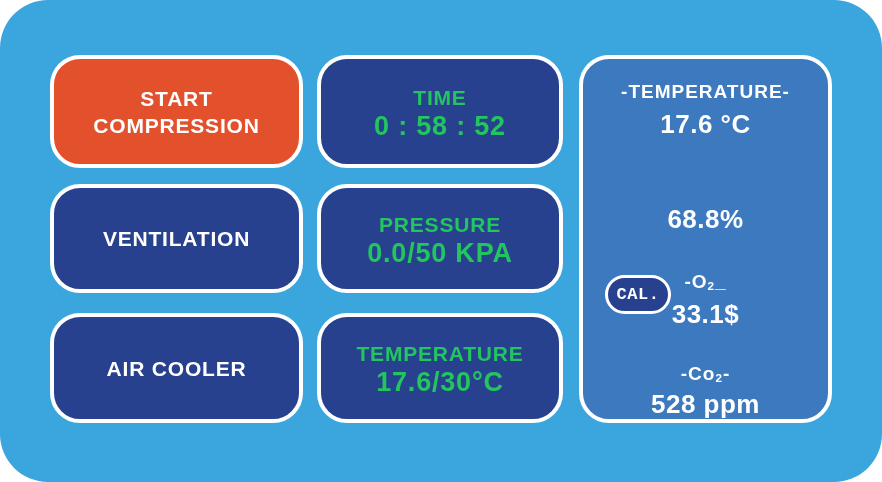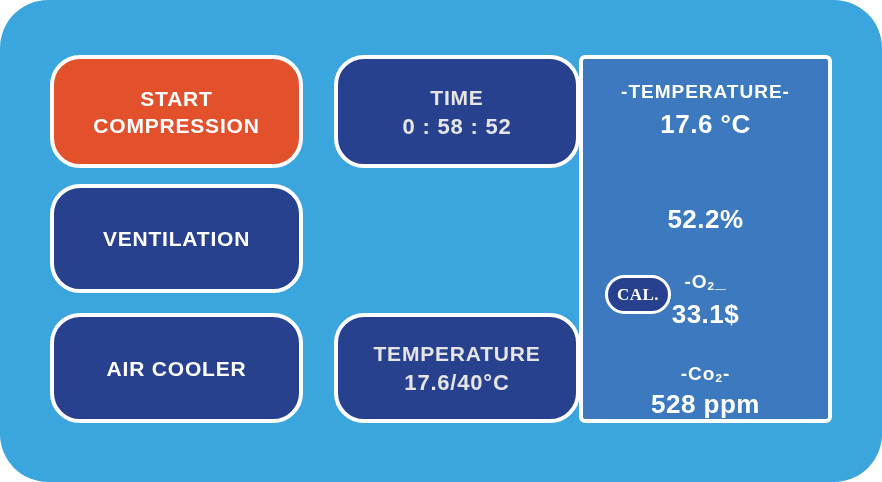--- a/index.html
+++ b/index.html
@@ -38,48 +38,48 @@
     font-family: inherit;
   }
   .btn-orange { background: #E2502C; }
   .btn-navy   { background: #28418F; }
   .row1 { top: 55px;  height: 113px; }
   .row2 { top: 184px; height: 109px; }
   .row3 { top: 313px; height: 110px; text-align: right; }
   
   .display {
     position: absolute;
-    left: 334px;
+    left: 317px;
     width: 246px;
     background: #28418F;
     border: 4px solid #ffffff;
     border-radius: 30px;
     box-sizing: border-box;
-    color: #e5e5e5;
+    color: #22c55e;
     font-weight: bold;
     font-size: 21px;
     letter-spacing: 0.8px;
     line-height: 29px;
     display: flex;
     flex-direction: column;
     align-items: center;
     justify-content: center;
     text-align: center;
   }
-  .display .value { font-size: 22px; }
+  .display .value { font-size: 27px; }
   
   .sensor-panel {
     position: absolute;
     left: 579px;
     top: 55px;
     width: 253px;
     height: 368px;
     background: #3C79BE;
     border: 4px solid #ffffff;
-    border-radius: 6px;
+    border-radius: 30px;
     box-sizing: border-box;
     color: #ffffff;
     font-weight: bold;
     text-align: center;
   }
   .s-line {
     position: absolute;
     left: 0;
     width: 100%;
     line-height: 30px;
@@ -102,51 +102,55 @@
     border-radius: 20px;
     box-sizing: border-box;
     color: #ffffff;
     font-weight: bold;
     font-size: 17px;
     letter-spacing: 0.5px;
     display: flex;
     align-items: center;
     justify-content: center;
     cursor: pointer;
-    font-family: Liberation Serif, serif;
+    font-family: Liberation Mono, monospace;
   }
 </style>
 </head>
 <body>
 
 <div class="canvas">
 
   <button class="ctl-btn btn-orange row1">START COMPRESSION</button>
 
   <button class="ctl-btn btn-navy row2">VENTILATION</button>
 
   <button class="ctl-btn btn-navy row3">AIR COOLER</button>
 
   <div class="display row1">
     <div class="label">TIME</div>
     <div class="value">0 : 58 : 52</div>
   </div>
 
+  <div class="display row2">
+    <div class="label">PRESSURE</div>
+    <div class="value">0.0/50 KPA</div>
+  </div>
 
   <div class="display row3">
     <div class="label">TEMPERATURE</div>
-    <div class="value">17.6/40°C</div>
+    <div class="value">17.6/30°C</div>
   </div>
 
   <div class="sensor-panel">
 
     <div class="s-line s-label" style="top:18px">-TEMPERATURE-</div>
     <div class="s-line s-value" style="top:50px">17.6 °C</div>
 
-    <div class="s-line s-value" style="top:145px">52.2%</div>
+    <div class="s-line s-value" style="top:145px">68.8%</div>
 
     <button class="cal-btn">CAL.</button>
 
     <div class="s-line s-label" style="top:208px"><span>-O</span><span class="sub">2</span><span>_</span></div>
     <div class="s-line s-value" style="top:240px">33.1$</div>
 
     <div class="s-line s-label" style="top:300px"><span>-Co</span><span class="sub">2</span><span>-</span></div>
     <div class="s-line s-value" style="top:330px">528 ppm</div>
 
   </div>

